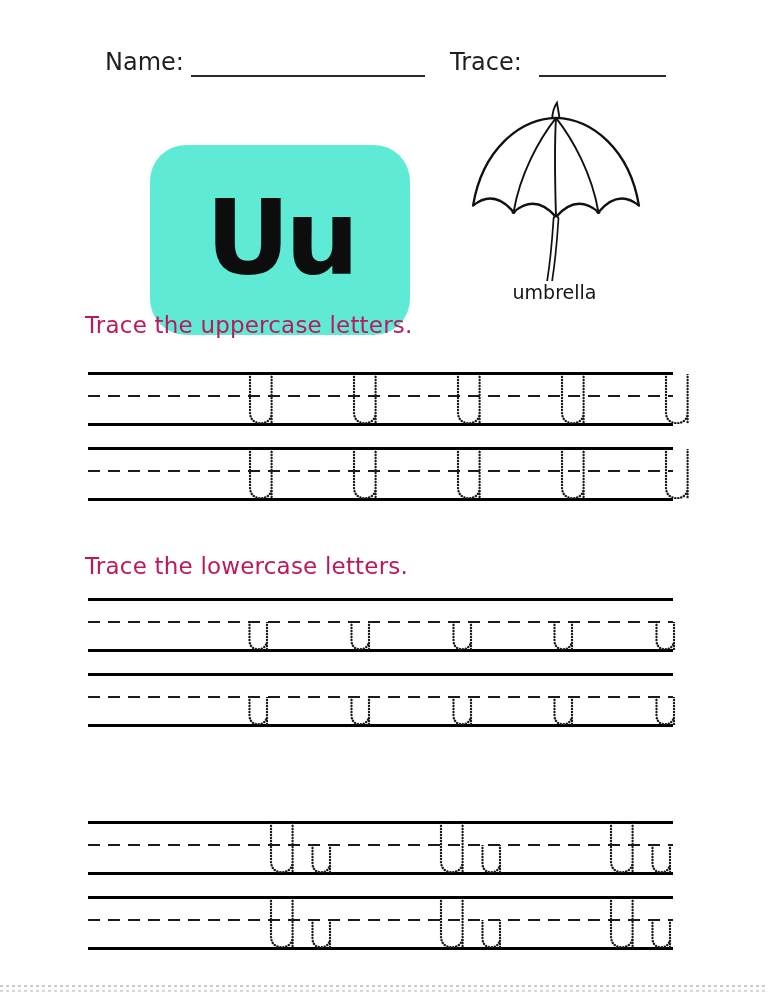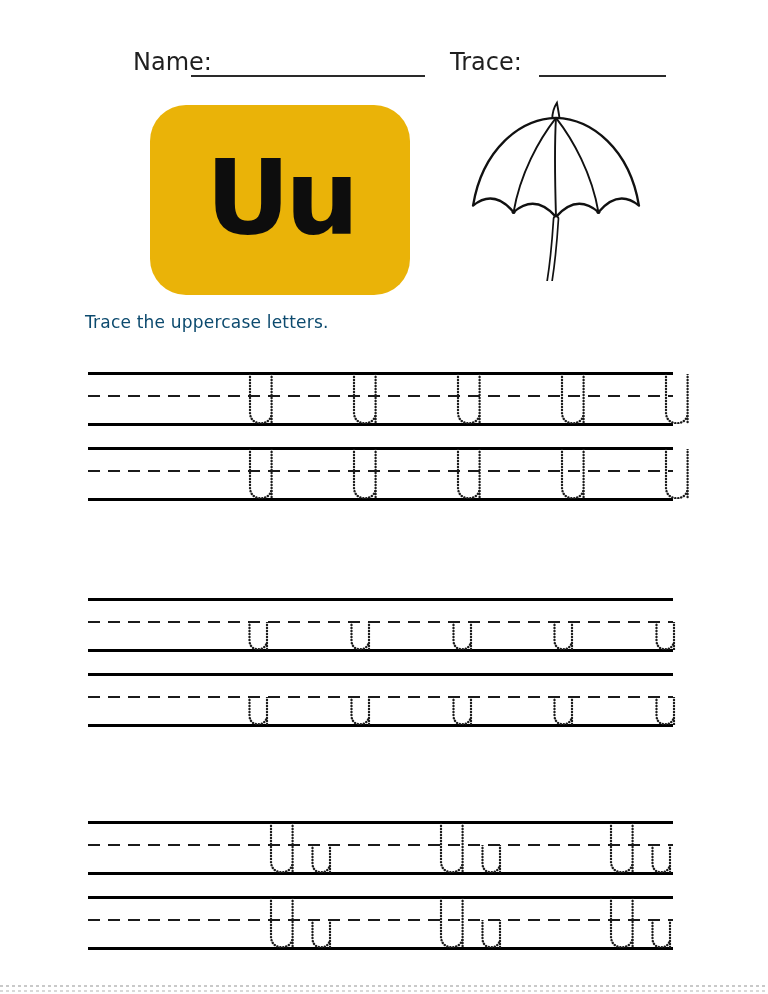--- a/index.html
+++ b/index.html
@@ -20,21 +20,21 @@
     transform:translateY(-2px);
   }
   
   .umbrella-svg{position:absolute;left:458px;top:100px;}
   .umbrella-caption{
     position:absolute;left:452px;top:281px;width:205px;text-align:center;
     font-size:19px;font-weight:500;color:#141414;
   }
   
   .sec-heading{
-    position:absolute;left:85px;margin:0;font-size:17px;font-weight:500;color:#0c4a6e;
+    position:absolute;left:85px;margin:0;font-size:23px;font-weight:500;color:#be185d;
     letter-spacing:.2px;
   }
   
   .trace-rows{position:absolute;left:88px;width:585px;}
   .trace-row{position:relative;width:585px;height:54px;margin-bottom:21px;}
   .guide-top,.guide-bottom{position:absolute;left:0;right:0;height:3px;background:#000;}
   .guide-top{top:0;}
   .guide-bottom{bottom:0;}
   .guide-mid{
     position:absolute;left:0;right:0;top:23px;height:2px;
@@ -48,26 +48,26 @@
   .bottom-dots-1{position:absolute;left:0;right:0;top:985px;height:2px;
     background:repeating-linear-gradient(90deg,#c9c9c9 0 3px,transparent 3px 6px);}
   .bottom-dots-2{position:absolute;left:0;right:0;top:990px;height:2px;
     background:repeating-linear-gradient(90deg,#d8d8d8 0 3px,transparent 3px 6px);}
 </style>
 </head>
 <body>
 
 <div class="page">
 
-  <span class="hdr-label" style="left:105px;top:48px;margin-left:28px;">Name:</span>
+  <span class="hdr-label" style="left:105px;top:48px;">Name:</span>
   <div class="hdr-line" style="left:191px;top:75px;width:234px;"></div>
   <span class="hdr-label" style="left:450px;top:48px;">Trace:</span>
   <div class="hdr-line" style="left:539px;top:75px;width:127px;"></div>
 
-  <div class="letter-card" style="background: #eab308;">
+  <div class="letter-card" style="background: #5eead4; margin-top: 40px;">
     <span>Uu</span>
   </div>
 
   <svg class="umbrella-svg" width="196" height="181" viewBox="0 0 200 192">
 
     <path d="M96 21 C96 11 99 6 101 3 C102 9 103 14 104 21" fill="#ffffff" stroke="#111" stroke-width="2"></path>
 
     <path d="M12 112 C22 52 62 20 100 19 C138 20 178 52 188 112
              Q166 94 145 119 Q122 99 100 124 Q78 99 55 119 Q34 94 12 112 Z" fill="#ffffff" stroke="#111" stroke-width="2.5" stroke-linejoin="round"></path>
 
@@ -75,20 +75,21 @@
     <path d="M100 19 C118 42 138 78 145 119" fill="none" stroke="#111" stroke-width="2"></path>
     <path d="M100 19 C98 52 99 90 100 124" fill="none" stroke="#111" stroke-width="2"></path>
     <circle cx="55" cy="119" r="2" fill="#111"></circle>
     <circle cx="145" cy="119" r="2" fill="#111"></circle>
 
     <path d="M100 126 C98 158 95 186 90 210 C88 223 82 230 74 230 C66 230 61.5 224.5 62.5 217.5 C63.2 213 66.2 210 70 210" fill="none" stroke="#111" stroke-width="7" stroke-linecap="round"></path>
     <path d="M100 126 C98 158 95 186 90 210 C88 223 82 230 74 230 C66 230 61.5 224.5 62.5 217.5 C63.2 213 66.2 210 70 210" fill="none" stroke="#ffffff" stroke-width="3.4" stroke-linecap="round"></path>
 
     <rect x="84.5" y="205" width="10" height="7" rx="2.5" transform="rotate(-12 89 208)" fill="#ffffff" stroke="#111" stroke-width="1.6"></rect>
   </svg>
+  <div class="umbrella-caption">umbrella</div>
 
   <h2 class="sec-heading" style="top:312px;">Trace the uppercase letters.</h2>
   <div class="trace-rows" style="top:372px;">
       <div class="trace-row">
         <div class="guide-top"></div>
         <div class="guide-mid"></div>
         <div class="guide-bottom"></div>
         <svg class="trace-letter" viewBox="0 0 28 50" width="28" height="50" style="left: 159px; top: 2px;">
           <path d="M3 0 L3 38 C3 46.5 8.5 49.2 14 49.2 C19 49.2 23.5 46.5 24.6 40.5" stroke="#1c1c1c"></path>
           <path d="M24.6 0 L24.6 49.3" stroke="#1c1c1c"></path>
@@ -130,20 +131,21 @@
           <path d="M3 0 L3 38 C3 46.5 8.5 49.2 14 49.2 C19 49.2 23.5 46.5 24.6 40.5" stroke="#1c1c1c"></path>
           <path d="M24.6 0 L24.6 49.3" stroke="#1c1c1c"></path>
         </svg>
         <svg class="trace-letter" viewBox="0 0 28 50" width="28" height="50" style="left: 575px; top: 2px;">
           <path d="M3 0 L3 38 C3 46.5 8.5 49.2 14 49.2 C19 49.2 23.5 46.5 24.6 40.5" stroke="#1c1c1c"></path>
           <path d="M24.6 0 L24.6 49.3" stroke="#1c1c1c"></path>
         </svg>
       </div>
     </div>
 
+  <h2 class="sec-heading" style="top:553px;">Trace the lowercase letters.</h2>
   <div class="trace-rows" style="top:598px;">
       <div class="trace-row">
         <div class="guide-top"></div>
         <div class="guide-mid"></div>
         <div class="guide-bottom"></div>
         <svg class="trace-letter" viewBox="0 0 23 28" width="23" height="28" style="left: 159px; top: 24px;">
           <path d="M2.5 0 L2.5 18 C2.5 25.2 7 27.3 11.3 27.3 C15 27.3 18.6 25.3 19.8 20.5" stroke="#1c1c1c"></path>
           <path d="M20 0 L20 27.3" stroke="#1c1c1c"></path>
         </svg>
         <svg class="trace-letter" viewBox="0 0 23 28" width="23" height="28" style="left: 261px; top: 24px;">

